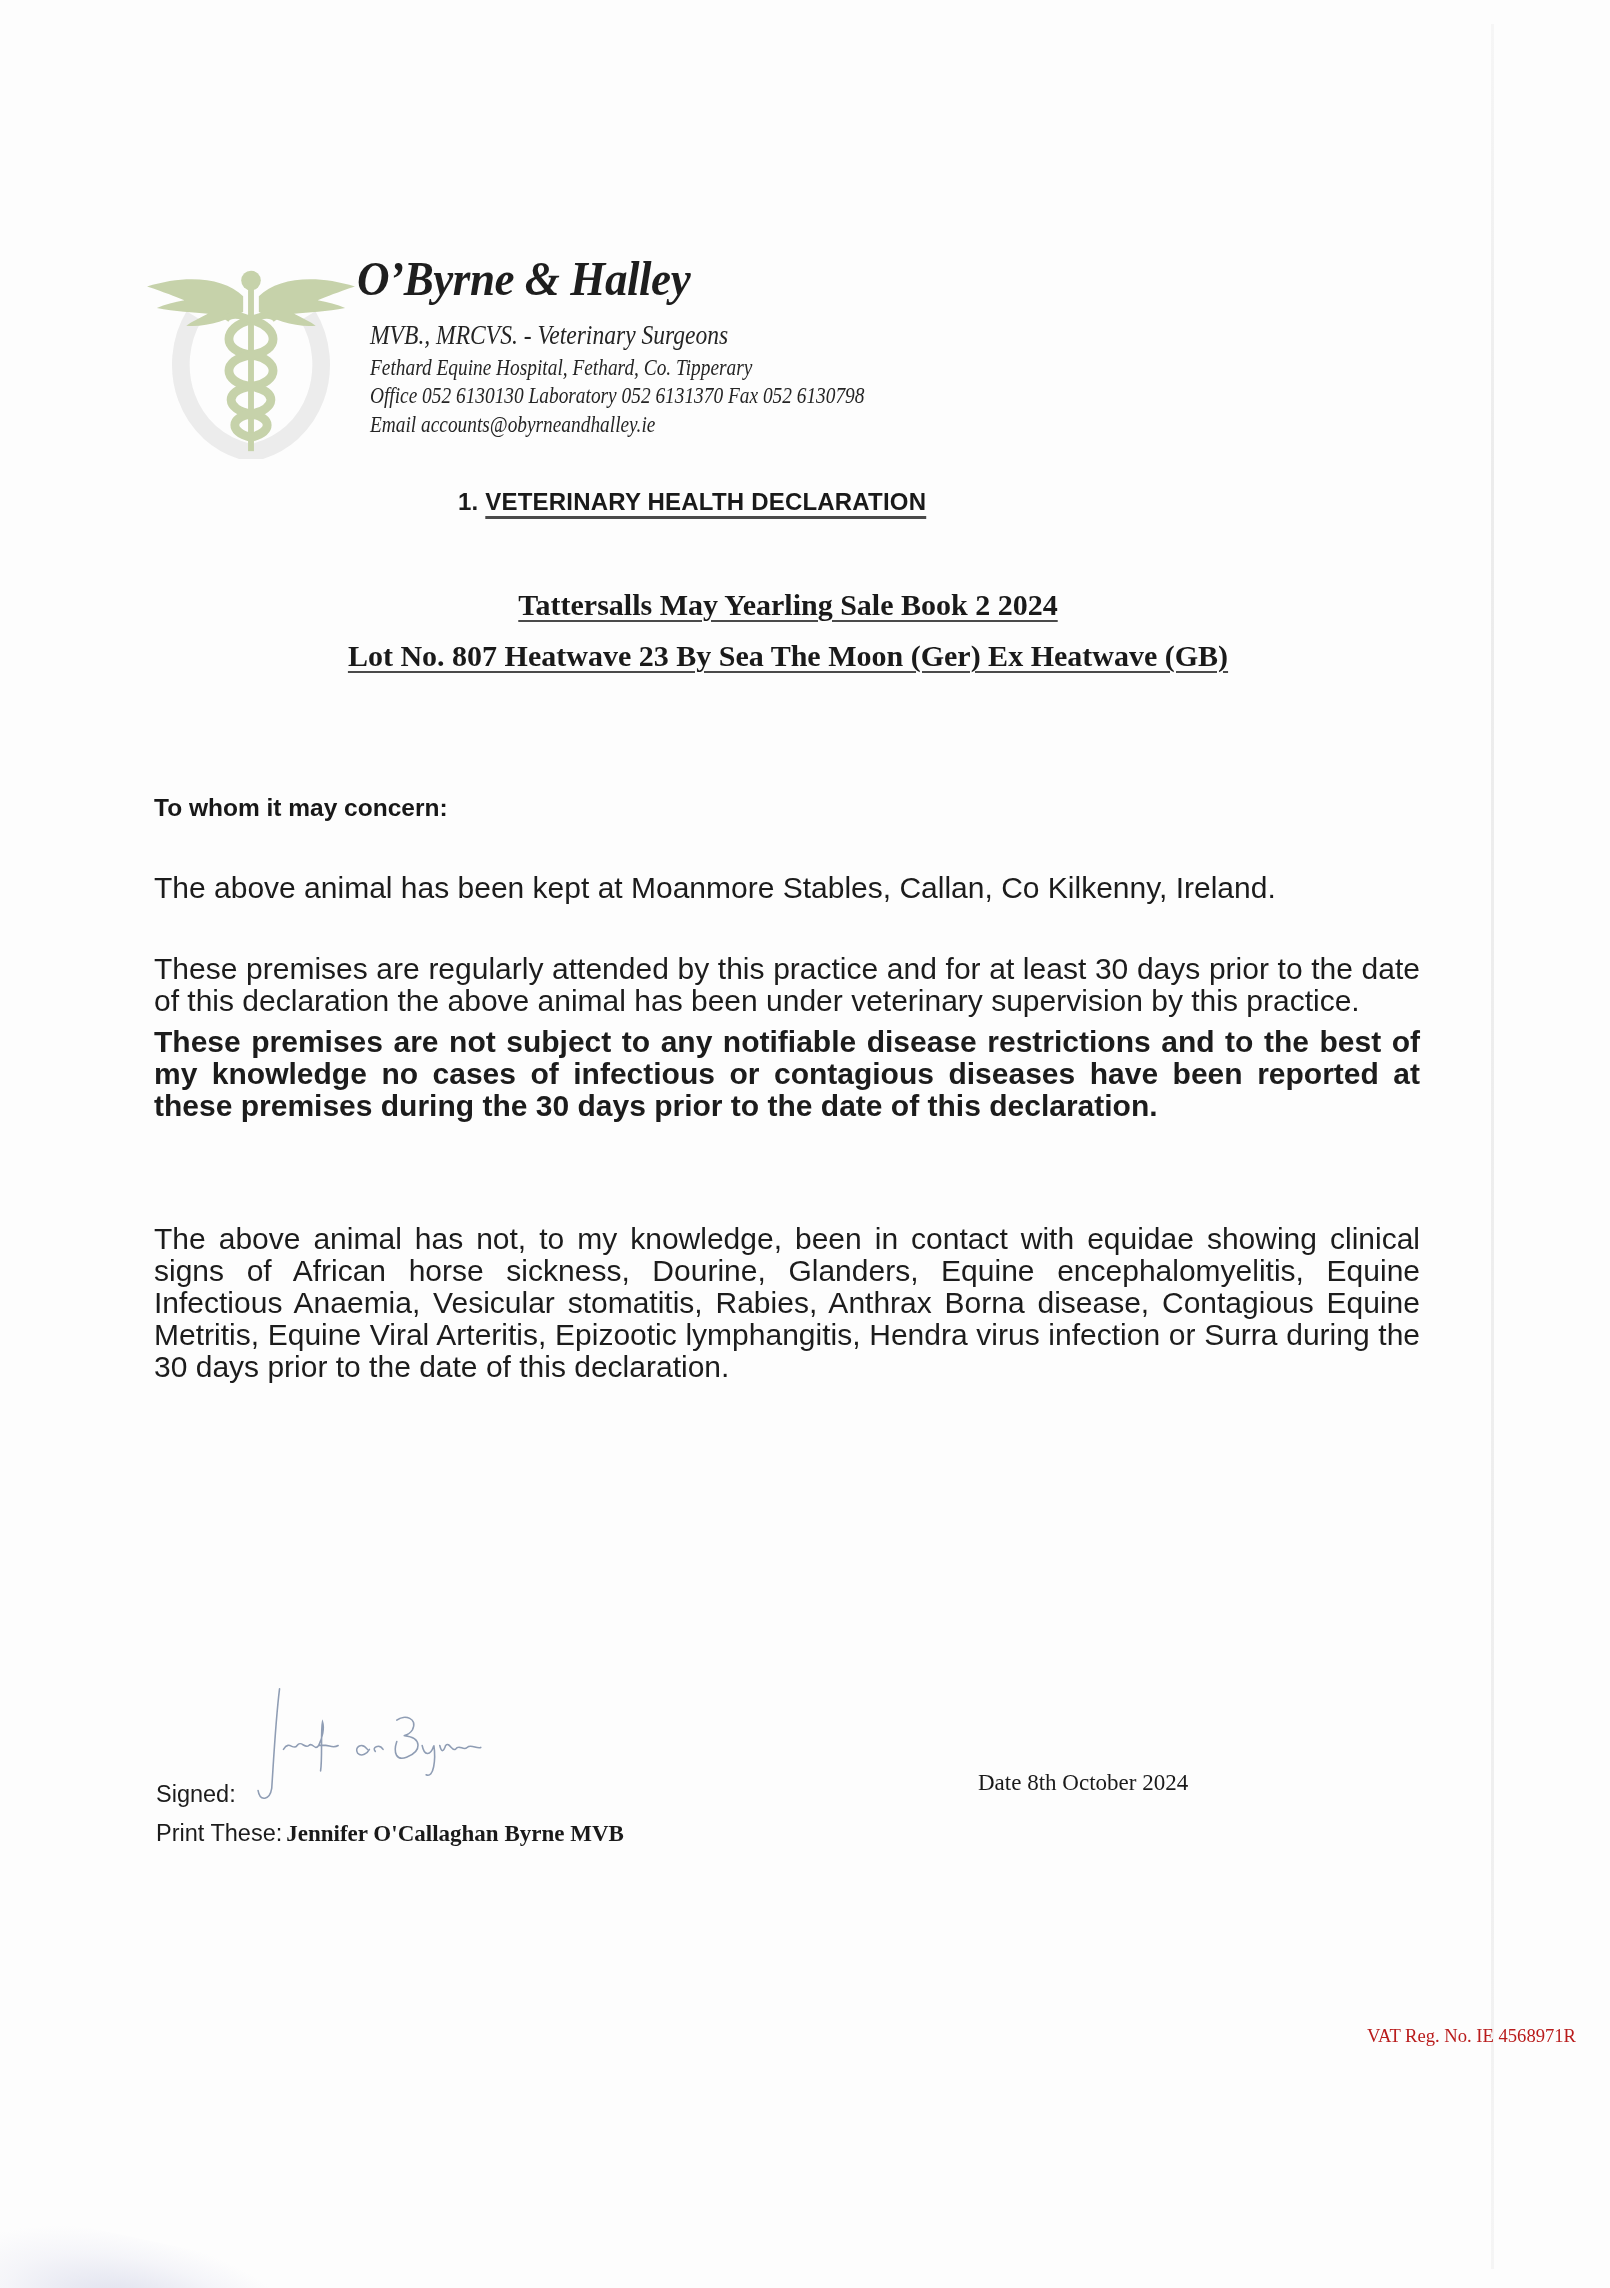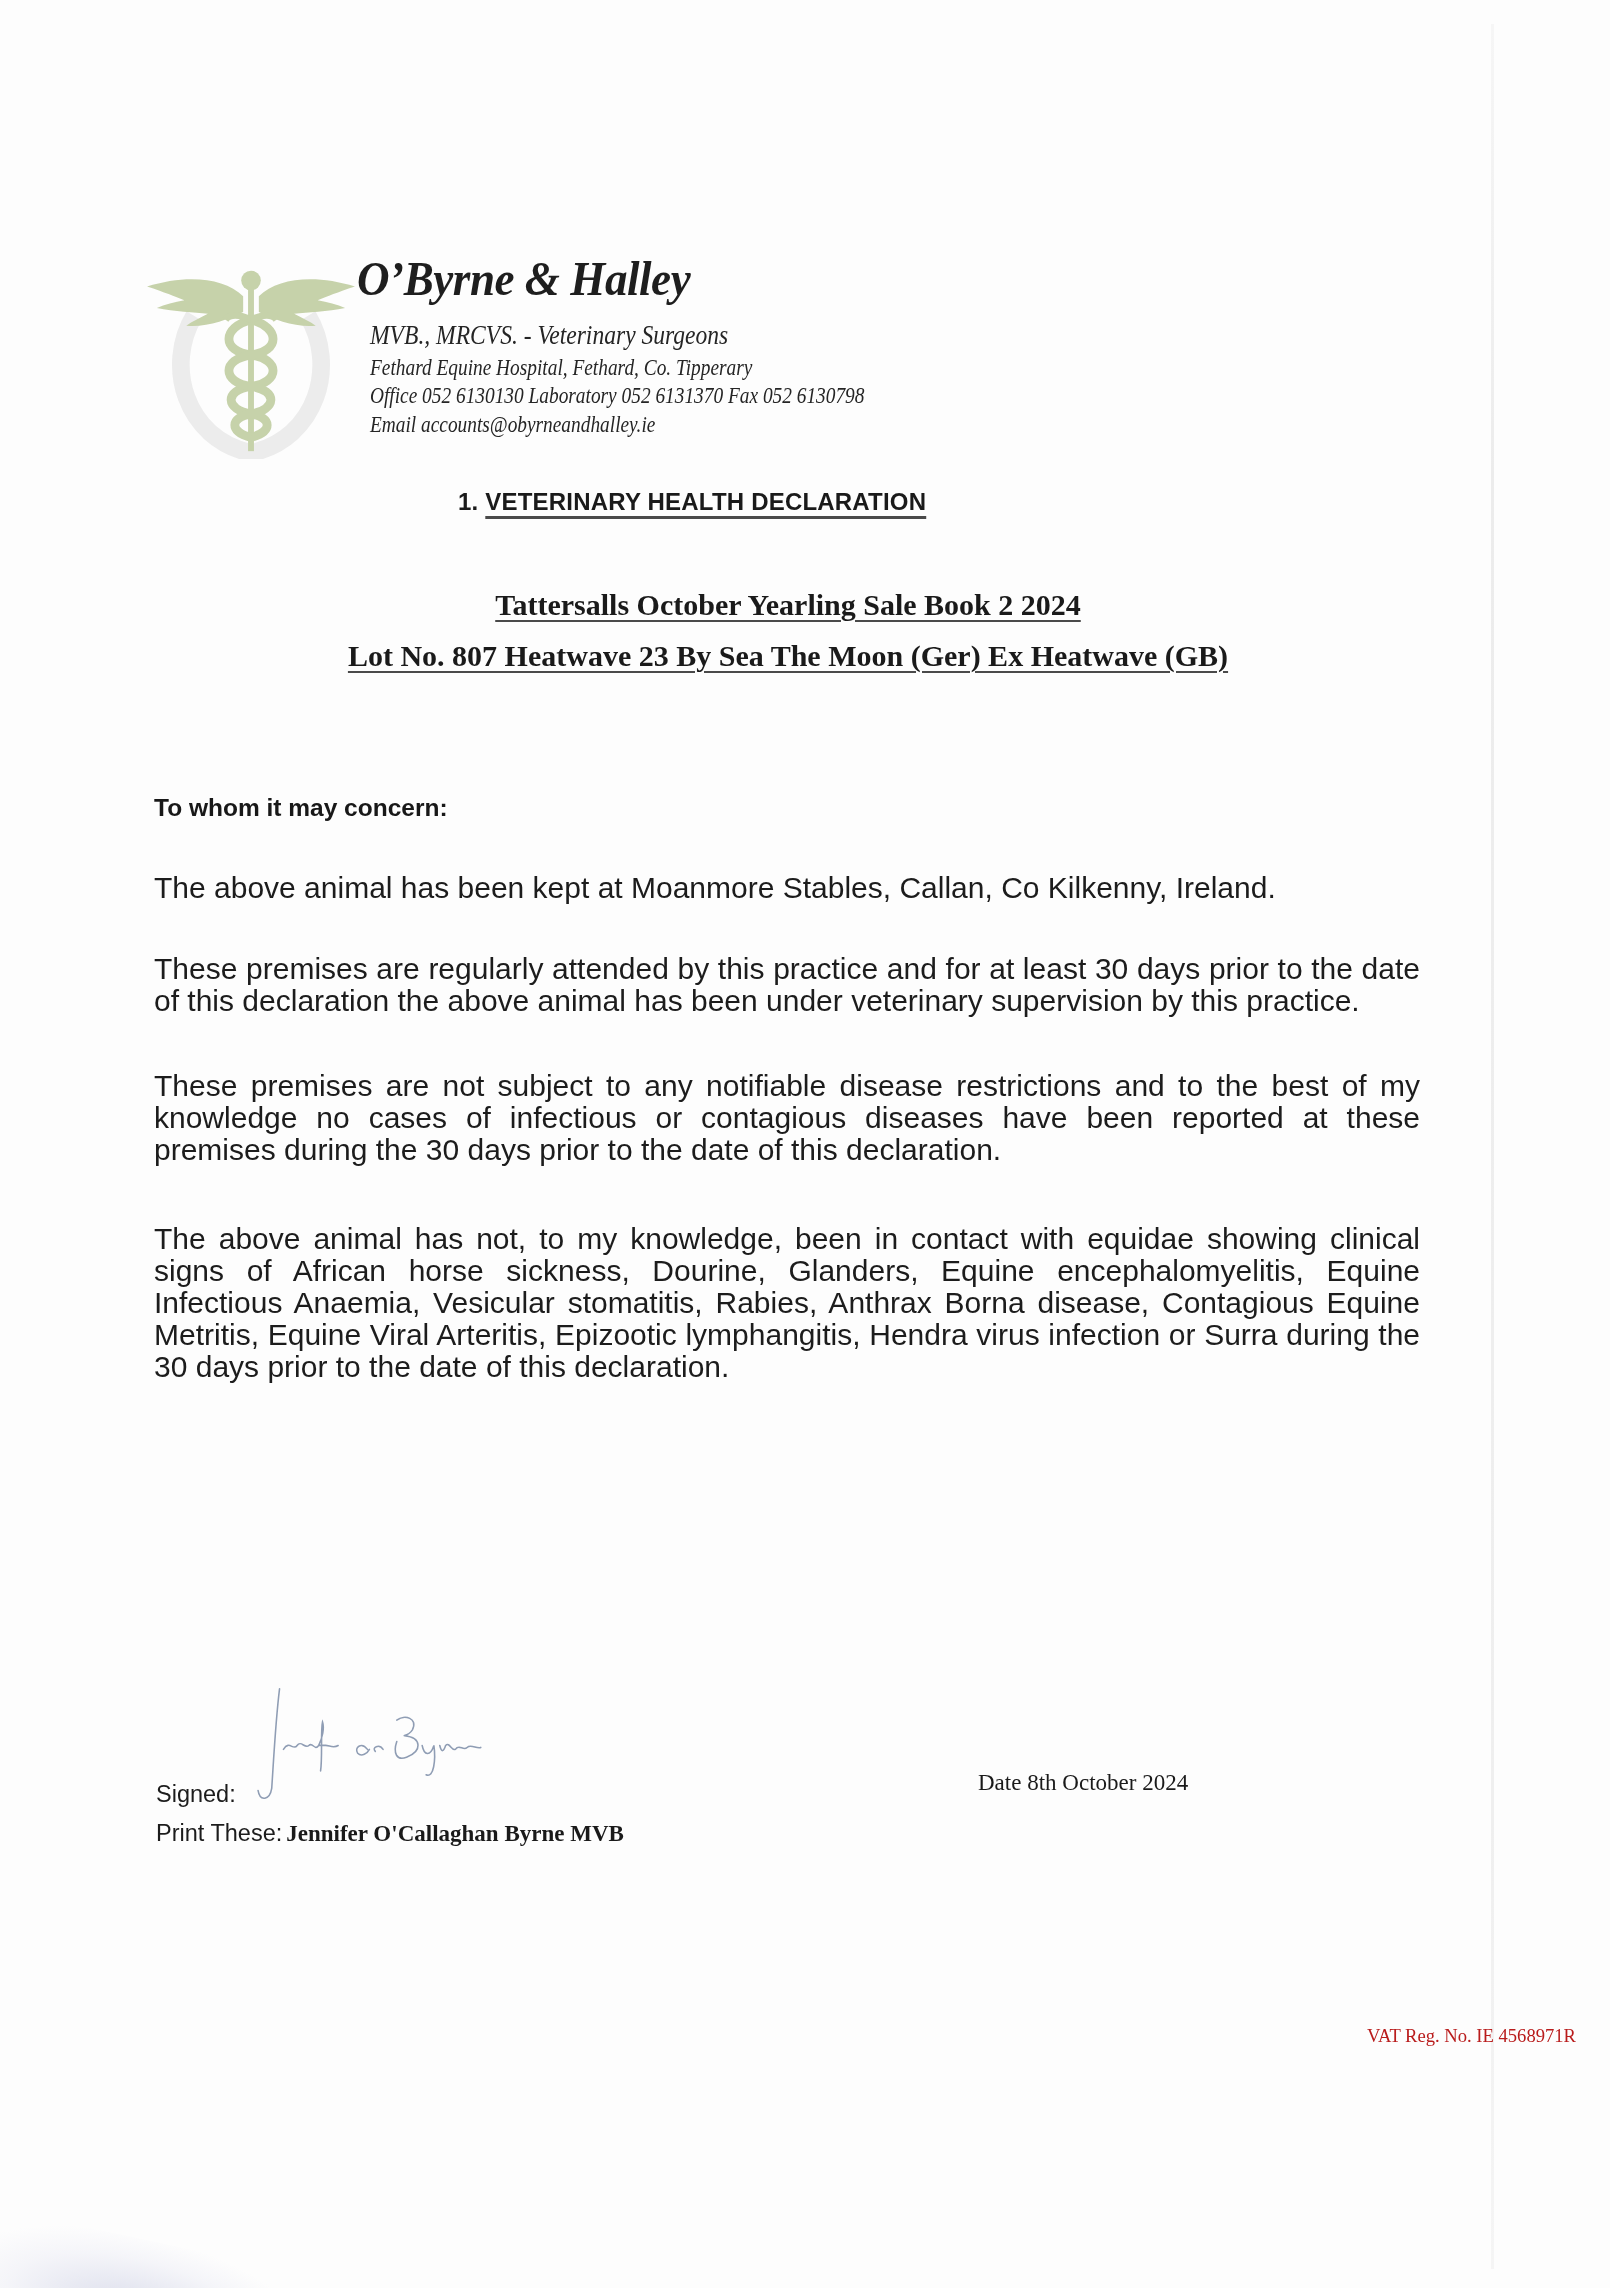--- a/index.html
+++ b/index.html
@@ -102,31 +102,31 @@
   <div class="abs sub2" style="top:383px;">Office 052 6130130 Laboratory 052 6131370 Fax 052 6130798</div>
   <div class="abs sub2" style="top:412px;"><span>Email accounts@obyrneandhalley.ie</span></div>
 </div>
 
 <div class="abs heading">
   <span>1.</span>
   <span class="u">VETERINARY HEALTH DECLARATION</span>
 </div>
 
 <div class="abs sale-title" style="top:588px;">
-  <span>Tattersalls October Yearling Sale Book 2 2024</span>
+  <span>Tattersalls May Yearling Sale Book 2 2024</span>
 </div>
 <div class="abs sale-title" style="top:639px;">
   <span>Lot No. 807 Heatwave 23 By Sea The Moon (Ger) Ex Heatwave (GB)</span>
 </div>
 
 <div class="abs greeting">To whom it may concern:</div>
 
 <div class="para nojust" style="top:872px;">The above animal has been kept at Moanmore Stables, Callan, Co Kilkenny, Ireland.</div>
 <div class="para" style="top:953px;">These premises are regularly attended by this practice and for at least 30 days prior to the date of this declaration the above animal has been under veterinary supervision by this practice.</div>
-<div class="para" style="top:1070px;">These premises are not subject to any notifiable disease restrictions and to the best of my knowledge no cases of infectious or contagious diseases have been reported at these premises during the 30 days prior to the date of this declaration.</div>
+<div class="para" style="top:1026px;font-weight:bold;">These premises are not subject to any notifiable disease restrictions and to the best of my knowledge no cases of infectious or contagious diseases have been reported at these premises during the 30 days prior to the date of this declaration.</div>
 <div class="para" style="top:1223px;">The above animal has not, to my knowledge, been in contact with equidae showing clinical signs of African horse sickness, Dourine, Glanders, Equine encephalomyelitis, Equine Infectious Anaemia, Vesicular stomatitis, Rabies, Anthrax Borna disease, Contagious Equine Metritis, Equine Viral Arteritis, Epizootic lymphangitis, Hendra virus infection or Surra during the 30 days prior to the date of this declaration.</div>
 
 <div class="abs label signed-label">Signed:</div>
 <svg class="signature" viewBox="0 0 280 130">
   <g fill="none" stroke="#8f9db4" stroke-width="1.6" stroke-linecap="round">
     <path d="M30 8 C 26 40, 24 80, 22 110 C 20 122, 10 124, 8 112"></path>
     <path d="M34 70 C 40 60, 44 72, 48 66 C 52 60, 56 70, 60 66 C 64 62, 66 72, 70 66 C 74 58, 76 48, 74 42 C 72 50, 74 80, 72 92 M70 66 C 80 64, 84 70, 90 66"></path>
     <path d="M120 70 C 114 62, 106 68, 110 74 C 114 78, 120 74, 122 70 M128 72 C 124 68, 132 64, 136 70"></path>
     <path d="M150 40 C 158 34, 172 38, 166 50 C 162 56, 156 56, 158 56 C 176 58, 176 72, 160 78 C 150 82, 146 74, 150 62"></path>
     <path d="M176 66 C 178 76, 184 78, 188 66 C 190 80, 188 100, 180 96 M194 66 C 196 74, 198 72, 200 66 C 204 62, 206 72, 210 70 C 214 64, 218 72, 222 68 C 226 64, 232 70, 236 68"></path>

